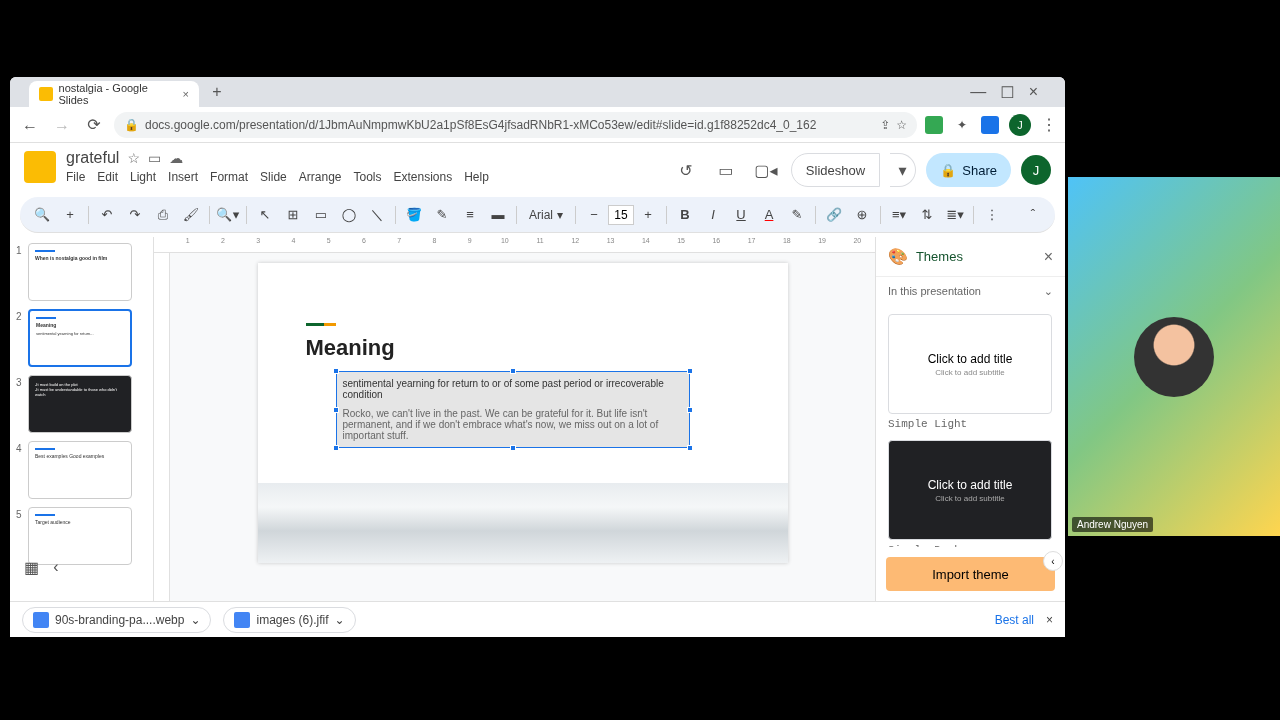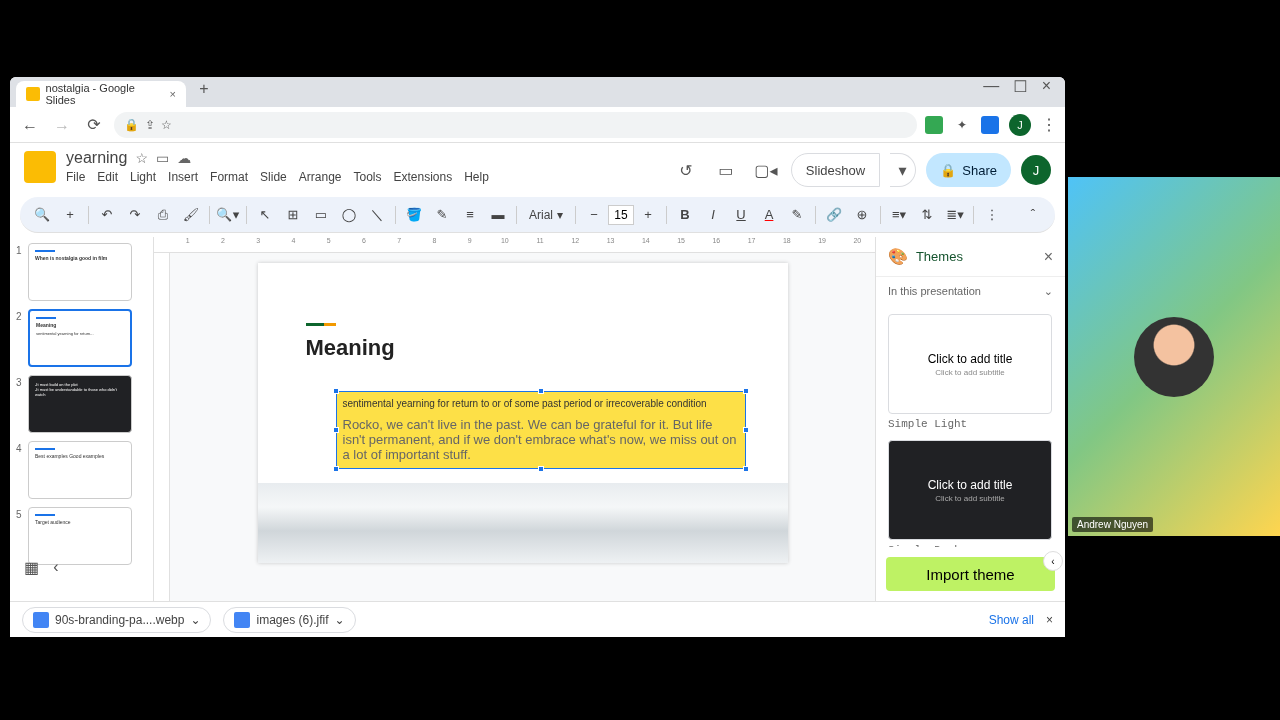--- a/index.html
+++ b/index.html
@@ -1,18 +1,18 @@
 <!DOCTYPE html>
 <html><head>
 <meta charset="utf-8">
 <style>
 * { margin: 0; padding: 0; box-sizing: border-box; font-family: Arial, sans-serif; }
 body { background: #000; width: 1280px; height: 720px; overflow: hidden; position: relative; }
 .app-window { position: absolute; left: 10px; top: 77px; width: 1055px; height: 560px; background: #fff; border-radius: 6px 6px 0 0; overflow: hidden; display: flex; flex-direction: column; }
-.browser-tabs { height: 30px; background: #dee1e6; display: flex; align-items: flex-start; padding: 0 6px; }
+.browser-tabs { height: 30px; background: #dee1e6; display: flex; align-items: center; padding: 0 19px; }
 .tab { background: #fff; height: 26px; border-radius: 8px 8px 0 0; padding: 0 10px; display: flex; align-items: center; gap: 6px; font-size: 11px; color: #333; width: 170px; margin-top: 4px; }
 .tab-favicon { width: 14px; height: 14px; background: #fbbc04; border-radius: 2px; display: flex; align-items: center; justify-content: center; }
 .tab-close { margin-left: auto; color: #666; cursor: pointer; }
 .new-tab { width: 24px; height: 24px; display: flex; align-items: center; justify-content: center; color: #555; cursor: pointer; margin-left: 6px; }
 .window-controls { margin-left: auto; display: flex; gap: 14px; padding-right: 8px; color: #555; }
 .addr-bar { height: 36px; background: #fff; border-bottom: 1px solid #e0e0e0; display: flex; align-items: center; padding: 0 8px; gap: 8px; }
 .nav-btn { width: 24px; height: 24px; display: flex; align-items: center; justify-content: center; color: #555; cursor: pointer; border-radius: 50%; }
 .nav-btn.disabled { color: #bbb; }
 .url-field { flex: 1; height: 26px; background: #f1f3f4; border-radius: 13px; display: flex; align-items: center; padding: 0 10px; font-size: 12px; color: #555; gap: 6px; }
 .url-text { flex: 1; overflow: hidden; white-space: nowrap; }
@@ -50,37 +50,37 @@
 .thumb-bar { width: 20px; height: 2px; background: #1a73e8; margin-bottom: 3px; }
 .canvas-area { flex: 1; background: #f8f9fa; position: relative; overflow: hidden; }
 .ruler-h { height: 16px; background: #fff; border-bottom: 1px solid #e0e0e0; font-size: 7px; color: #888; padding-left: 16px; display: flex; }
 .ruler-h span { flex: 1; text-align: center; }
 .canvas-inner { display: flex; height: calc(100% - 16px); }
 .ruler-v { width: 16px; background: #fff; border-right: 1px solid #e0e0e0; }
 .slide-stage { flex: 1; padding: 10px 60px; overflow: auto; }
 .slide { width: 530px; height: 300px; background: #fff; box-shadow: 0 0 4px rgba(0,0,0,0.2); margin: 0 auto; position: relative; }
 .slide-accent { position: absolute; left: 48px; top: 60px; width: 30px; height: 3px; background: linear-gradient(90deg, #0d652d 60%, #f29900 60%); }
 .slide-title { position: absolute; left: 48px; top: 72px; font-size: 22px; font-weight: bold; color: #222; }
-.text-box { position: absolute; left: 78px; top: 108px; width: 410px; border: 1.5px solid #1a73e8; padding: 6px; font-size: 10px; color: #333; background: #fde047; margin-top: 20px; }
+.text-box { position: absolute; left: 78px; top: 108px; width: 354px; border: 1.5px solid #1a73e8; padding: 6px; font-size: 10px; color: #333; background: #e5e5e5; }
 .text-box .handle { position: absolute; width: 6px; height: 6px; background: #1a73e8; border: 1px solid #fff; }
 .h-tl{top:-4px;left:-4px}.h-tr{top:-4px;right:-4px}.h-bl{bottom:-4px;left:-4px}.h-br{bottom:-4px;right:-4px}.h-tm{top:-4px;left:50%;margin-left:-3px}.h-bm{bottom:-4px;left:50%;margin-left:-3px}.h-ml{top:50%;left:-4px;margin-top:-3px}.h-mr{top:50%;right:-4px;margin-top:-3px}
 .slide-img { position: absolute; left: 0; bottom: 0; width: 100%; height: 80px; background: linear-gradient(180deg, #e8ecef 0%, #f5f7f8 30%, #d0d6da 60%, #eef1f3 100%); }
 .themes-panel { width: 190px; border-left: 1px solid #e0e0e0; background: #fff; display: flex; flex-direction: column; }
 .themes-header { display: flex; align-items: center; padding: 10px 12px; gap: 8px; border-bottom: 1px solid #eee; }
 .themes-title { flex: 1; font-size: 13px; color: #14532d; }
 .themes-close { cursor: pointer; color: #666; }
 .themes-sub { padding: 8px 12px; font-size: 11px; color: #666; display: flex; justify-content: space-between; cursor: pointer; }
 .themes-list { flex: 1; padding: 8px 12px; overflow-y: auto; }
 .theme-card { width: 164px; height: 100px; border: 1px solid #dadce0; border-radius: 4px; display: flex; flex-direction: column; align-items: center; justify-content: center; margin-bottom: 4px; background: #fff; cursor: pointer; }
 .theme-card.dark { background: #202124; color: #fff; }
 .theme-title { font-size: 12px; margin-bottom: 2px; }
 .theme-sub { font-size: 8px; color: #888; }
 .theme-card.dark .theme-sub { color: #aaa; }
 .theme-label { font-size: 11px; color: #666; margin-bottom: 10px; font-family: Liberation Mono, monospace; }
-.import-btn { margin: 10px; height: 34px; background: #bef264; border: none; border-radius: 4px; font-size: 15px; font-weight: 500; cursor: pointer; }
+.import-btn { margin: 10px; height: 34px; background: #fdba74; border: none; border-radius: 4px; font-size: 13px; font-weight: 500; cursor: pointer; }
 .downloads-bar { height: 36px; background: #fff; border-top: 1px solid #e0e0e0; display: flex; align-items: center; padding: 0 12px; gap: 12px; font-size: 12px; color: #444; }
 .dl-item { display: flex; align-items: center; gap: 6px; padding: 4px 10px; border: 1px solid #dadce0; border-radius: 16px; cursor: pointer; }
 .dl-icon { width: 16px; height: 16px; background: #4285f4; border-radius: 2px; }
 .dl-spacer { flex: 1; }
 .show-all { color: #1a73e8; cursor: pointer; }
 .video-sidebar { position: absolute; right: 0; top: 176px; width: 212px; height: 360px; display: flex; flex-direction: column; }
 .video-tile { flex: 1; position: relative; background: #2a3a2a; border-top: 1px solid #000; }
 .video-label { position: absolute; bottom: 4px; left: 4px; background: rgba(0,0,0,0.6); color: #fff; font-size: 10px; padding: 2px 5px; border-radius: 2px; }
 .vt1 { background: linear-gradient(135deg,#4fc3f7,#81c784,#ffd54f); }
 .vt2 { background: linear-gradient(135deg,#5d4037,#8d6e63); }
@@ -110,37 +110,38 @@
       <span>×</span>
     </div>
   </div>
 
   <div class="addr-bar">
     <div class="nav-btn">←</div>
     <div class="nav-btn disabled">→</div>
     <div class="nav-btn">⟳</div>
     <div class="url-field">
       <span>🔒</span>
+      <span class="url-text">docs.google.com/presentation/d/1JbmAuNmpmwKbU2a1pSf8EsG4jfsadRNbR1-xMCo53ew/edit#slide=id.g1f88252dc4_0_162</span>
       <span>⇪</span>
       <span>☆</span>
     </div>
     <div class="ext-icons">
       <span class="ext-icon" style="background:#34a853"></span>
       <span class="ext-icon">✦</span>
       <span class="ext-icon" style="background:#1a73e8"></span>
       <div class="profile">J</div>
       <span>⋮</span>
     </div>
   </div>
 
   <div class="doc-header">
     <div class="doc-logo"></div>
     <div class="doc-title-area">
       <div class="doc-title-row">
-        <span class="doc-title">yearning</span>
+        <span class="doc-title">grateful</span>
         <span class="title-icon">☆</span>
         <span class="title-icon">▭</span>
         <span class="title-icon">☁</span>
       </div>
       <div class="menu-bar">
         <span class="menu-item">File</span>
         <span class="menu-item">Edit</span>
         <span class="menu-item">Light</span>
         <span class="menu-item">Insert</span>
         <span class="menu-item">Format</span>
@@ -286,21 +287,21 @@
           <span>20</span>
       </div>
       <div class="canvas-inner">
         <div class="ruler-v"></div>
         <div class="slide-stage">
           <div class="slide">
             <div class="slide-accent"></div>
             <div class="slide-title">Meaning</div>
             <div class="text-box">
               <div style="margin-bottom:8px">sentimental yearning for return to or of some past period or irrecoverable condition</div>
-              <div style="font-size:13px;color:#666">Rocko, we can't live in the past. We can be grateful for it. But life isn't permanent, and if we don't embrace what's now, we miss out on a lot of important stuff.</div>
+              <div style="font-size:10px;color:#666">Rocko, we can't live in the past. We can be grateful for it. But life isn't permanent, and if we don't embrace what's now, we miss out on a lot of important stuff.</div>
               <div class="handle h-tl"></div>
               <div class="handle h-tr"></div>
               <div class="handle h-bl"></div>
               <div class="handle h-br"></div>
               <div class="handle h-tm"></div>
               <div class="handle h-bm"></div>
               <div class="handle h-ml"></div>
               <div class="handle h-mr"></div>
             </div>
             <div class="slide-img"></div>
@@ -343,21 +344,21 @@
       <div class="dl-icon"></div>
       <span>90s-branding-pa....webp</span>
       <span>⌄</span>
     </div>
     <div class="dl-item">
       <div class="dl-icon"></div>
       <span>images (6).jfif</span>
       <span>⌄</span>
     </div>
     <div class="dl-spacer"></div>
-    <span class="show-all">Show all</span>
+    <span class="show-all">Best all</span>
     <span>×</span>
   </div>
 </div>
 
 <div class="video-sidebar">
   <div class="video-tile vt1">
     <div class="person p1"></div>
     <div class="video-label">Andrew Nguyen</div>
   </div>
 </div>

